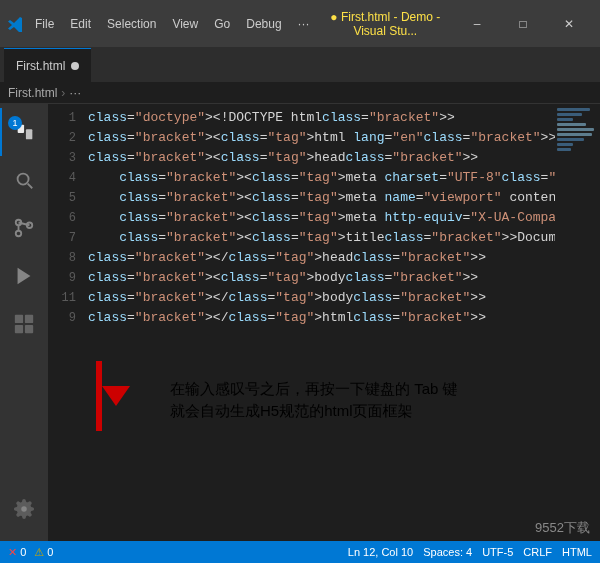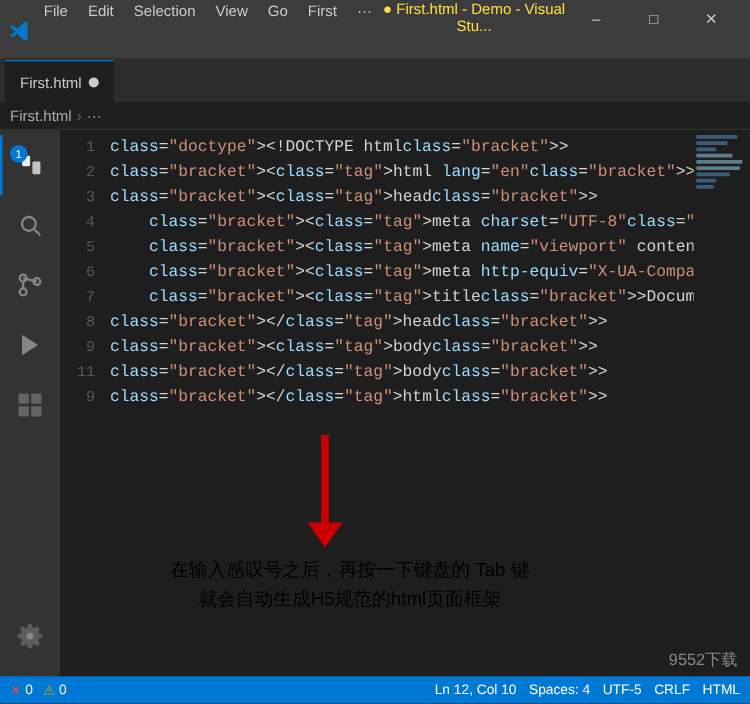--- a/index.html
+++ b/index.html
@@ -11,20 +11,21 @@
       overflow: hidden;
       display: flex;
       flex-direction: column;
     }
 
     
     .title-bar {
       height: 47px;
       background: #3c3c3c;
       display: flex;
+      align-items: center;
       flex-shrink: 0;
       padding: 0 8px;
     }
     .title-bar-icons {
       display: flex;
       gap: 8px;
       align-items: center;
     }
     .title-bar-icon {
       width: 16px;
@@ -201,25 +202,24 @@
       color: #d4d4d4;
       white-space: pre;
     }
     .attr-name { color: #9cdcfe; }
     .attr-value { color: #ce9178; }
 
     
     .annotation-area {
       position: absolute;
       left: 48px;
-      top: 244px;
-      display: flex;
-      flex-direction: column;
-      align-items: center;
-      text-align: center;
+      top: 257px;
+      display: flex;
+      flex-direction: row;
+      align-items: center;
     }
     .arrow-shaft {
       width: 6px;
       height: 70px;
       background: #cc0000;
       margin: 0 auto;
     }
     .arrow-head {
       width: 0;
       height: 0;
@@ -299,21 +299,21 @@
         <path fill="#007ACC" d="M12 1L6 7 2 4 0 5.5l4 3.5-4 3.5L2 14l4-3 6 6 2-1V2z"></path>
       </svg>
     </div>
   </div>
   <div class="title-bar-menus">
     <span class="menu-item">File</span>
     <span class="menu-item">Edit</span>
     <span class="menu-item">Selection</span>
     <span class="menu-item">View</span>
     <span class="menu-item">Go</span>
-    <span class="menu-item">First</span>
+    <span class="menu-item">Debug</span>
     <span class="menu-item">···</span>
   </div>
   <div class="title-bar-title">● First.html - Demo - Visual Stu...</div>
   <div class="title-bar-controls">
     <div class="win-btn">–</div>
     <div class="win-btn">□</div>
     <div class="win-btn close">✕</div>
   </div>
 </div>
 

